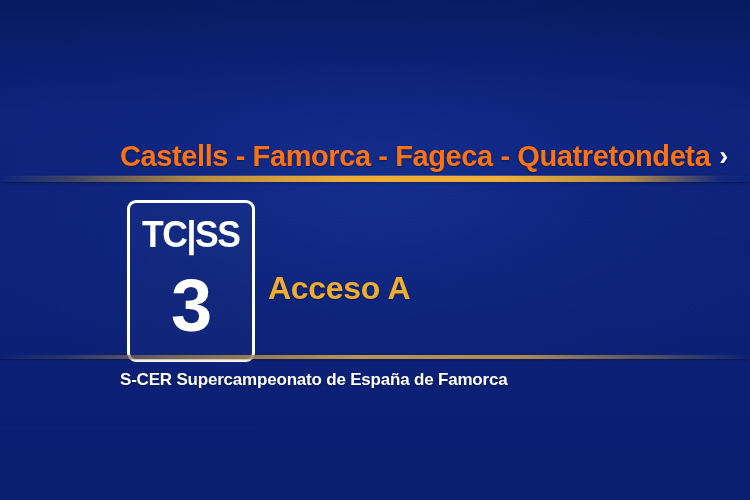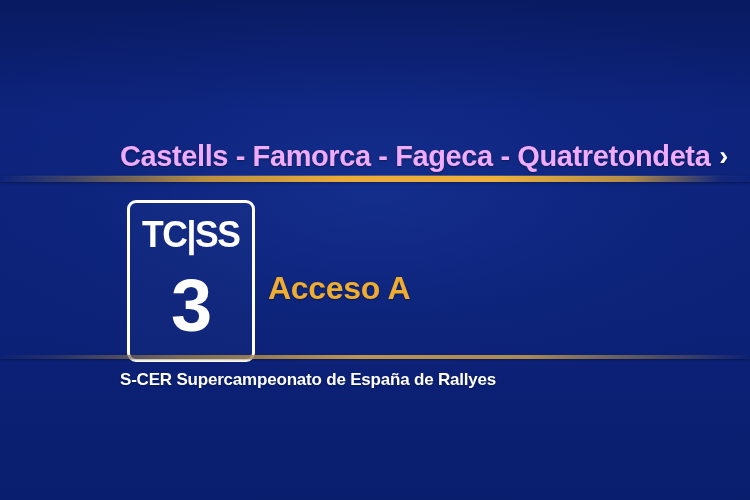--- a/index.html
+++ b/index.html
@@ -44,21 +44,21 @@
     left: 0;
     right: 0;
     top: 136px;
     height: 40px;
     padding-left: 120px;
     box-sizing: border-box;
     display: flex;
     align-items: center;
   }
   .route-title {
-    color: #f0abfc;
+    color: #f97316;
     font-size: 29px;
     font-weight: bold;
     letter-spacing: -0.4px;
     white-space: nowrap;
     line-height: 1;
     text-shadow: 0 1px 2px rgba(0,0,0,0.38);
   }
   .route-chevron {
     color: #ffffff;
     font-size: 27px;
@@ -213,16 +213,16 @@
       <span class="badge-number">3</span>
     </div>
 
     <span class="access-label">Acceso A</span>
 
   </div>
 
   <div class="rule rule-bottom"></div>
 
   <div class="footer-row">
-    <span class="series-caption">S-CER Supercampeonato de España de Rallyes</span>
+    <span class="series-caption">S-CER Supercampeonato de España de Famorca</span>
   </div>
 
 </div>
 
 </body></html>

